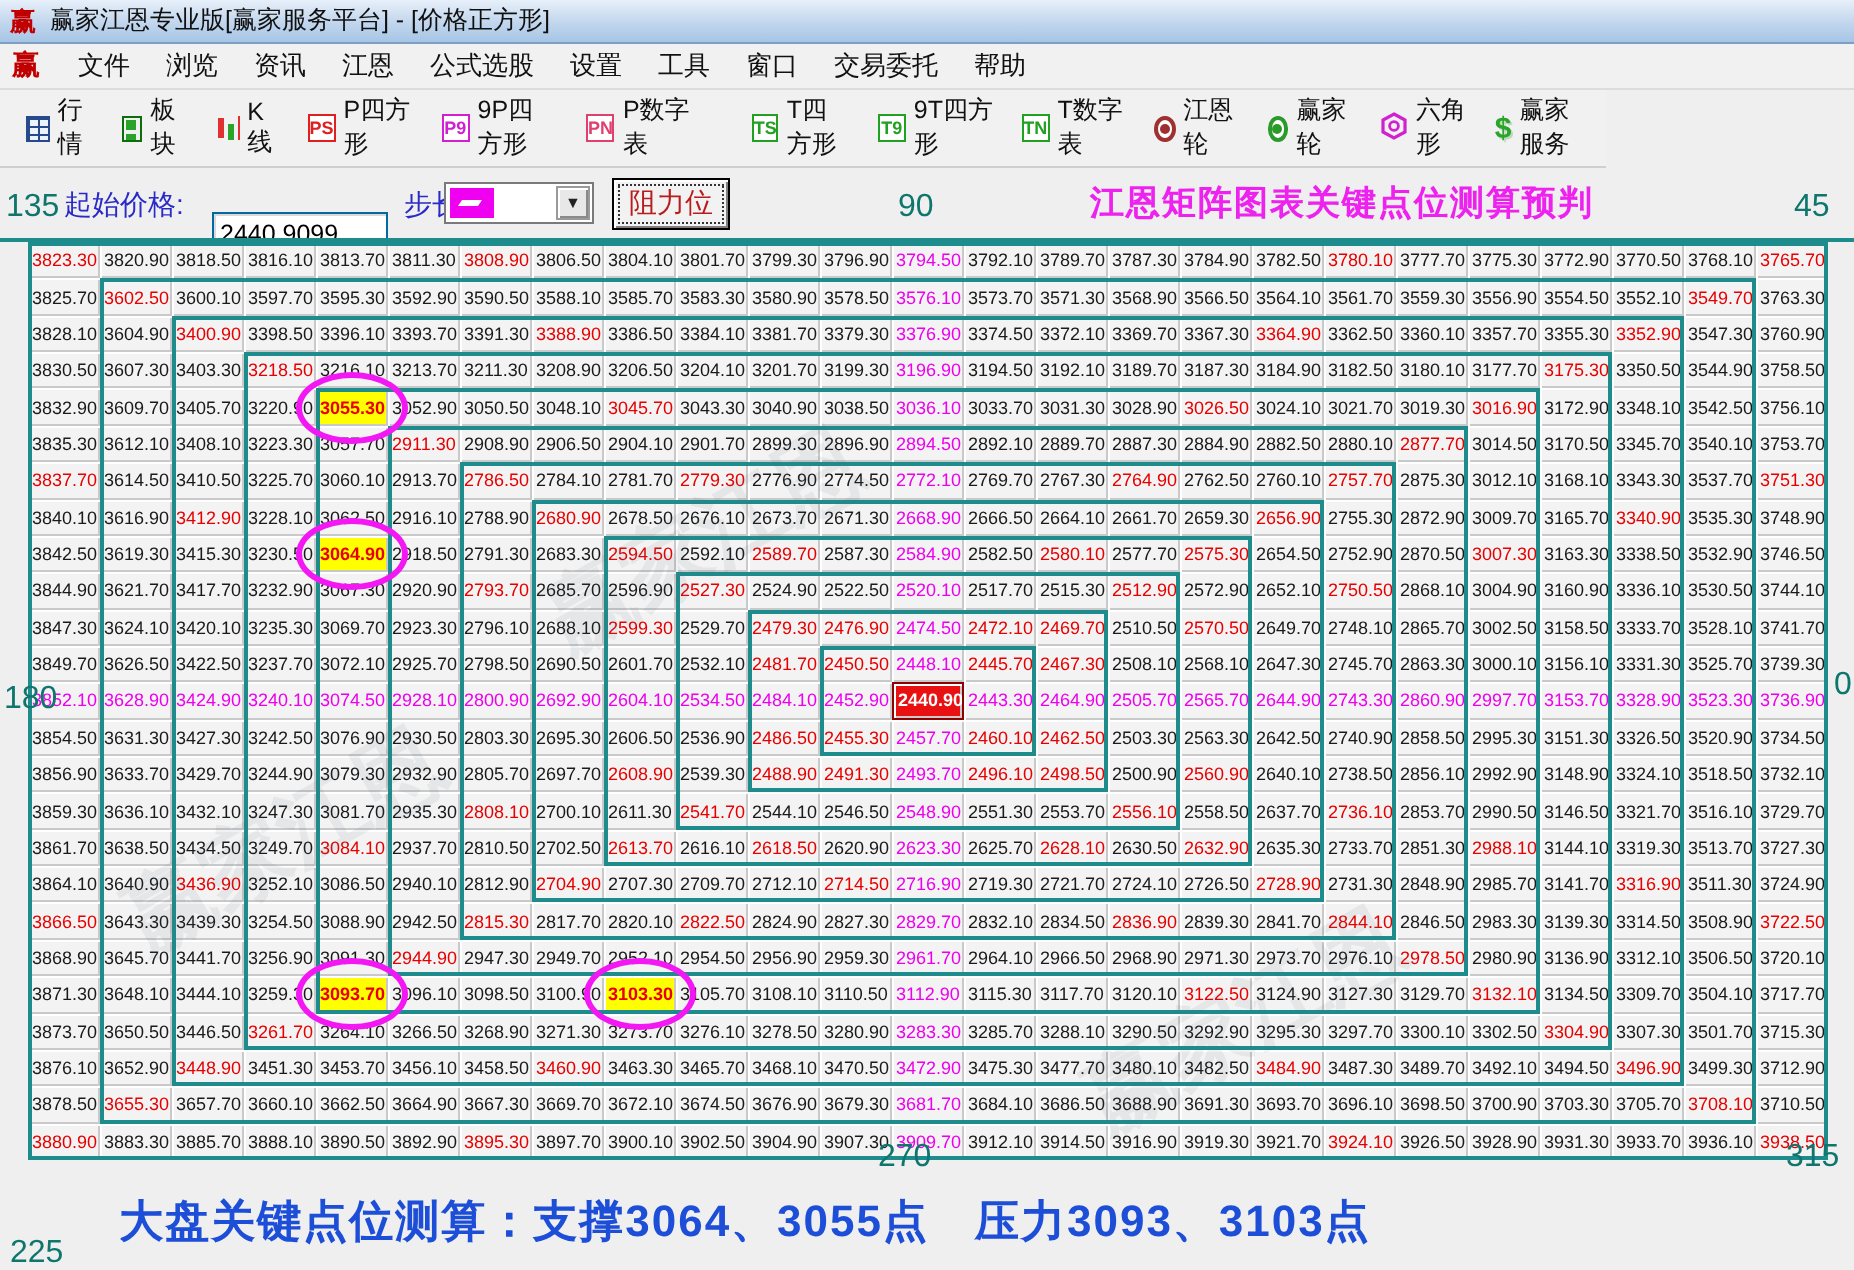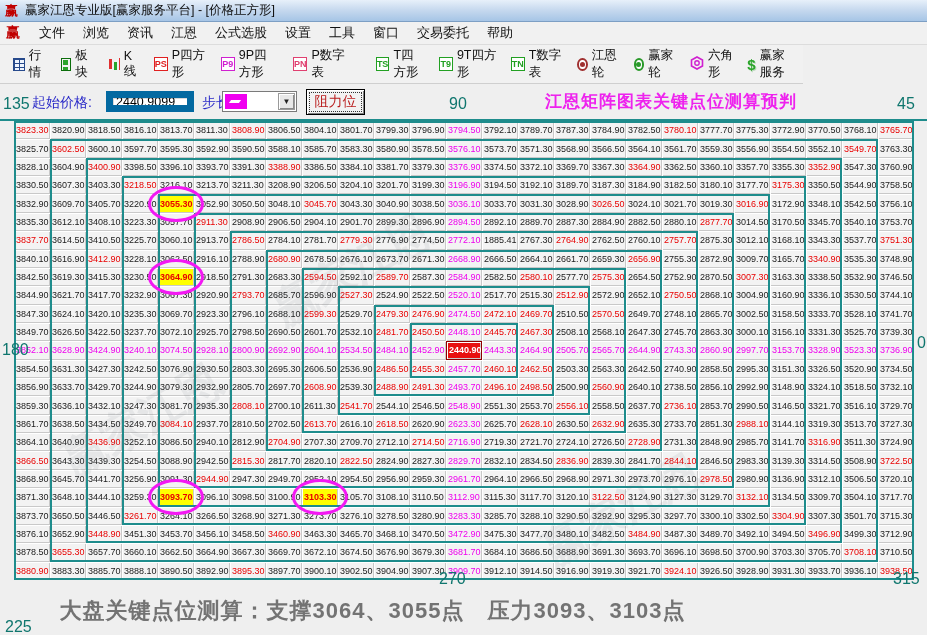--- a/index.html
+++ b/index.html
@@ -36,22 +36,22 @@
   .ic-badge { display:inline-flex; align-items:center; justify-content:center; width:18px; height:14px;
     border:1px solid; font-size:9px; font-weight:bold; background:#fff; }
   .ic-wheel { width:13px; height:13px; border-radius:50%; border:2px solid; position:relative; background:#fff; }
   .ic-wheel i { position:absolute; left:50%; top:50%; width:5px; height:5px; margin:-2.5px 0 0 -2.5px;
     border-radius:50%; background:currentColor; }
   .ic-dollar { color:#2aa52a; font-weight:bold; font-size:15px; text-shadow:1px 1px 0 #bdd9bd; }
 
   
   .lbl-blue { position:absolute; color:#2a2ac8; font-size:14px; }
   .angle-label { position:absolute; color:#0f766e; font-size:16px; z-index:6; }
-  .price-input { position:absolute; left:106px; top:91px; width:88px; height:21px; background:#fff;
-    border:7px solid #0369a1; box-shadow:inset 1px 1px 0 #d9d9d9; font-size:12.5px; padding:0 3px;
+  .price-input { position:absolute; left:106px; top:106px; width:88px; height:21px; background:#fff;
+    border:1px solid #0369a1; box-shadow:inset 1px 1px 0 #d9d9d9; font-size:12.5px; padding:0 3px;
     font-family:"Liberation Sans",sans-serif; color:#000; }
   .combo { position:absolute; left:222px; top:91px; width:75px; height:21px; background:#fff;
     border:1px solid #7a7a7a; display:flex; align-items:center; }
   .combo-swatch { width:22px; height:15px; margin-left:2px; background:#f000f0; position:relative; }
   .combo-swatch i { position:absolute; left:5px; top:6px; width:10px; height:3px; background:#fff; transform:skewX(-35deg); }
   .combo-arrow-btn { margin-left:auto; width:17px; height:17px; margin-right:1px; background:#e8e8e8;
     border:1px solid #9a9a9a; box-shadow:inset 1px 1px 0 #fff,inset -1px -1px 0 #8a8a8a;
     display:flex; align-items:center; justify-content:center; font-size:8px; color:#222; }
   .btn { position:absolute; top:89px; height:26px; background:#f2f2f2; font-size:14px; color:#b91c1c;
     border:1px solid #8a8a8a; box-shadow:inset 1px 1px 0 #fff,inset -1px -1px 0 #808080;
@@ -72,21 +72,21 @@
   .c-hl  { background:#ffff00; color:#e80000; font-weight:bold; }
   .c-center { background:#e81010; color:#fff; font-weight:bold; border:1px solid #8f0000; }
   .ring { position:absolute; border:2px solid #1e8c8c; pointer-events:none; }
   .level-circle { position:absolute; width:56px; height:36px; border:3px solid #f318f3; border-radius:50%;
     pointer-events:none; z-index:5; }
   .watermark { position:absolute; color:rgba(90,95,110,0.09); font-size:44px; font-weight:bold;
     transform:rotate(-30deg); pointer-events:none; z-index:4; }
 
   
   .footer-text { position:absolute; left:0; top:596px; width:745px; text-align:center;
-    font-size:22px; font-weight:bold; color:#737373; letter-spacing:1px; }
+    font-size:22px; font-weight:bold; color:#1d4ed8; letter-spacing:1px; }
 </style>
 </head>
 <body>
 
 <div class="titlebar">
   <span class="win-icon">赢</span>
   <span class="titlebar-text">赢家江恩专业版[赢家服务平台] - [价格正方形]</span>
 </div>
 
 <div class="menubar">
@@ -341,21 +341,21 @@
       <div class="cell ">3225.70</div>
       <div class="cell ">3060.10</div>
       <div class="cell ">2913.70</div>
       <div class="cell c-red">2786.50</div>
       <div class="cell ">2784.10</div>
       <div class="cell ">2781.70</div>
       <div class="cell c-red">2779.30</div>
       <div class="cell ">2776.90</div>
       <div class="cell ">2774.50</div>
       <div class="cell c-mag">2772.10</div>
-      <div class="cell ">1885.41</div>
+      <div class="cell ">2769.70</div>
       <div class="cell ">2767.30</div>
       <div class="cell c-red">2764.90</div>
       <div class="cell ">2762.50</div>
       <div class="cell ">2760.10</div>
       <div class="cell c-red">2757.70</div>
       <div class="cell ">2875.30</div>
       <div class="cell ">3012.10</div>
       <div class="cell ">3168.10</div>
       <div class="cell ">3343.30</div>
       <div class="cell ">3537.70</div>

